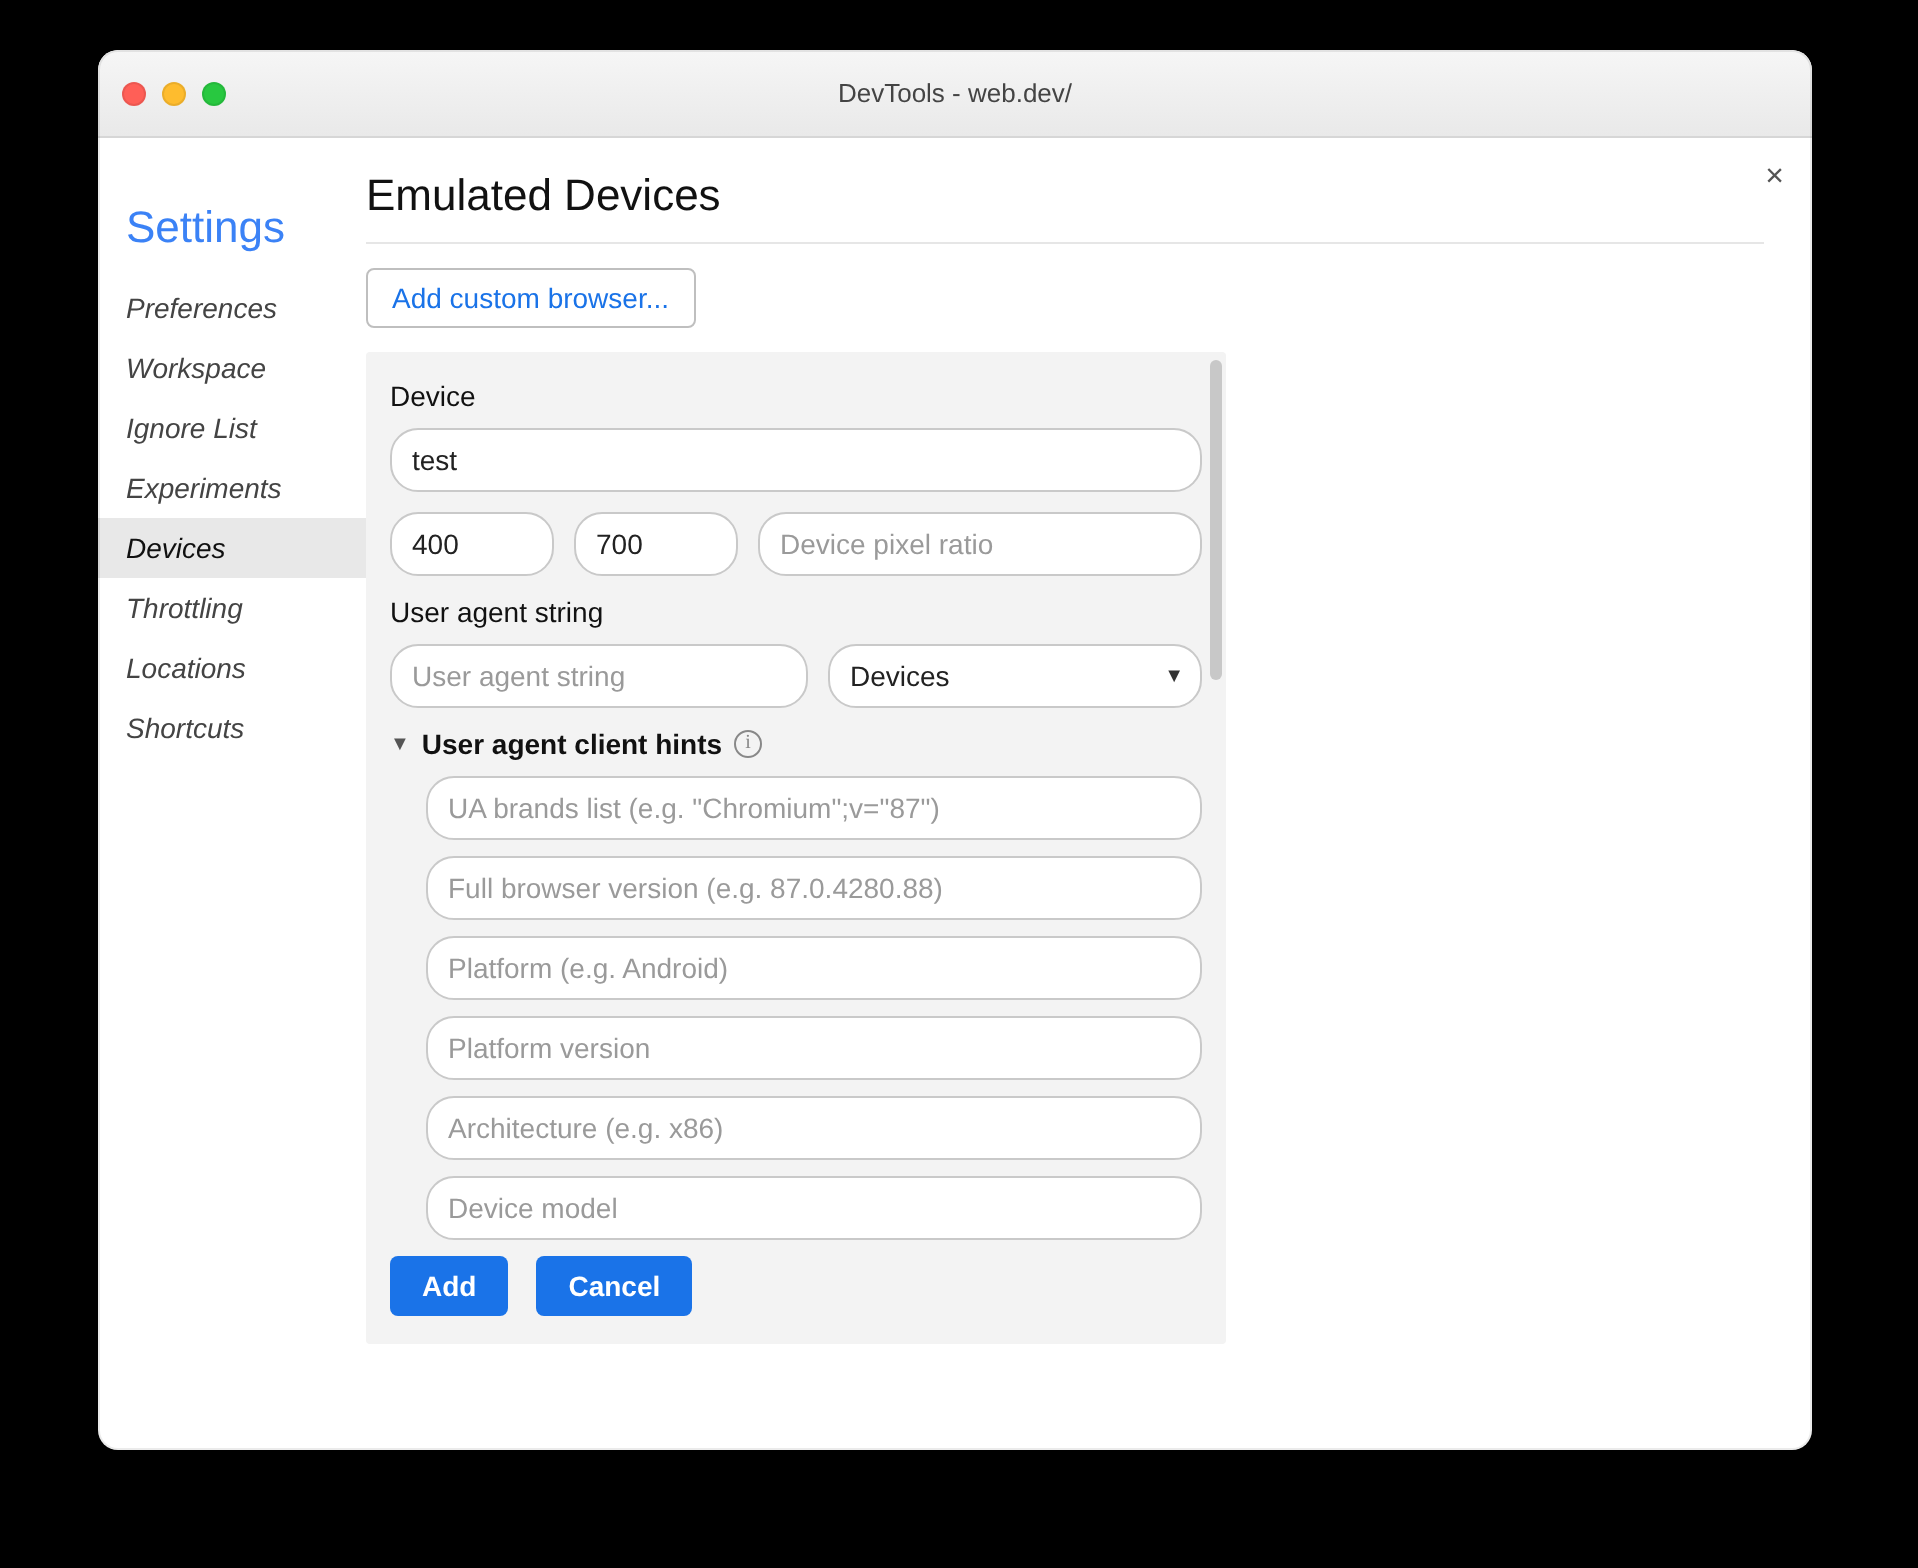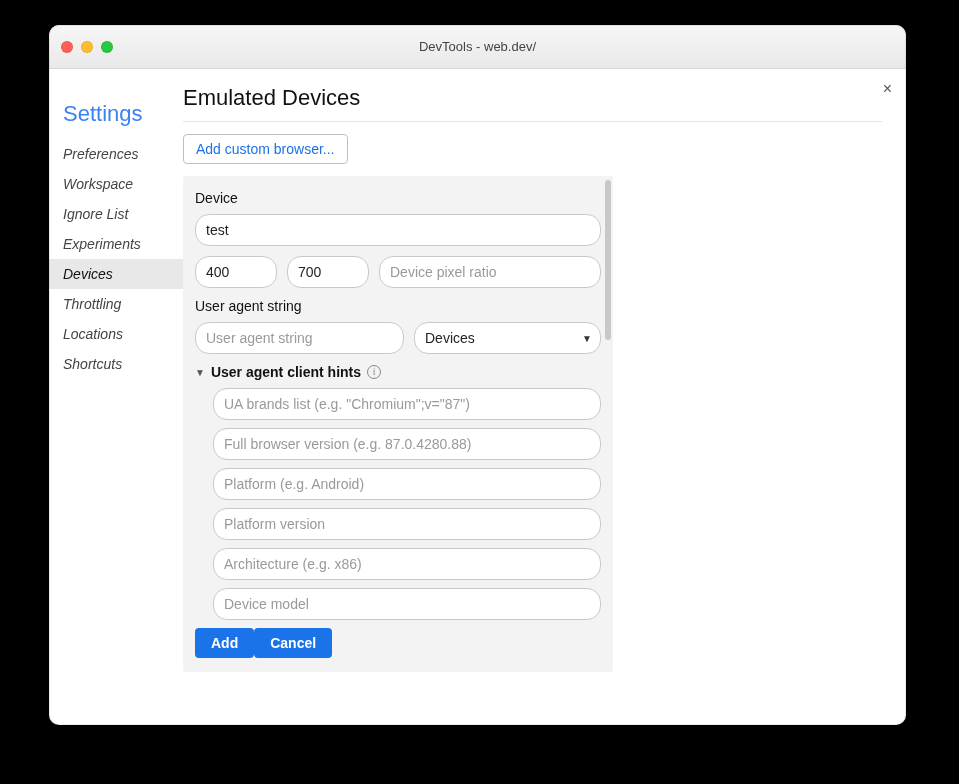--- a/index.html
+++ b/index.html
@@ -102,21 +102,21 @@
   .hints-header .tri { font-size: 10px; color: #555; }
   .hints-header .txt { font-weight: 700; }
   .info-icon {
     width: 14px; height: 14px; border: 1.5px solid #888; border-radius: 50%;
     display: inline-flex; align-items: center; justify-content: center;
     font-size: 10px; color: #888; font-family: Georgia, serif;
     line-height: 1;
   }
   .hints-list { padding-left: 18px; }
   .hint-input { width: 100%; margin-bottom: 8px; display: block; }
-  .actions { display: flex; margin-top: 2px; }
+  .actions { display: flex; gap: 14px; margin-top: 2px; }
   .btn-primary {
     background: #1a73e8; color: #fff; font-size: 14px; font-weight: 600;
     border: 0; border-radius: 4px; padding: 7px 16px; cursor: pointer;
   }
 </style>
 </head>
 <body>
 
 <div class="stage">
   <div class="window">

